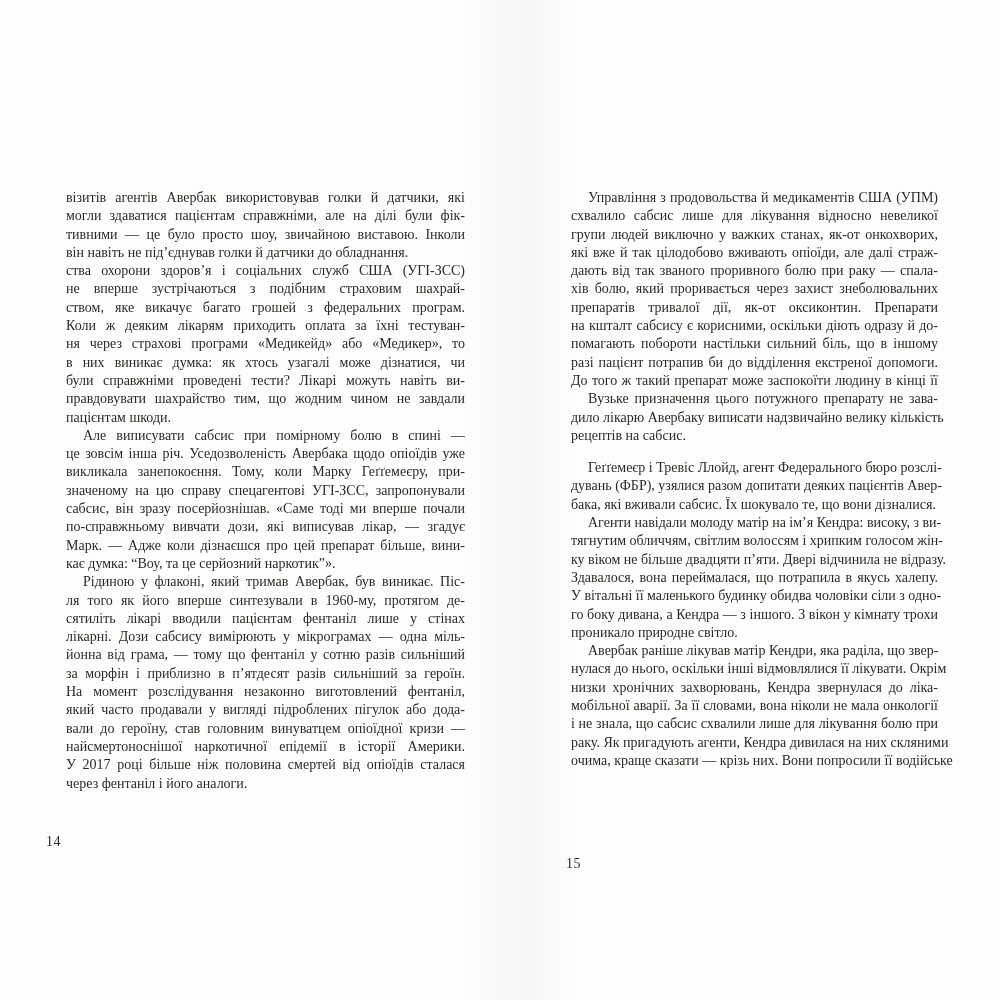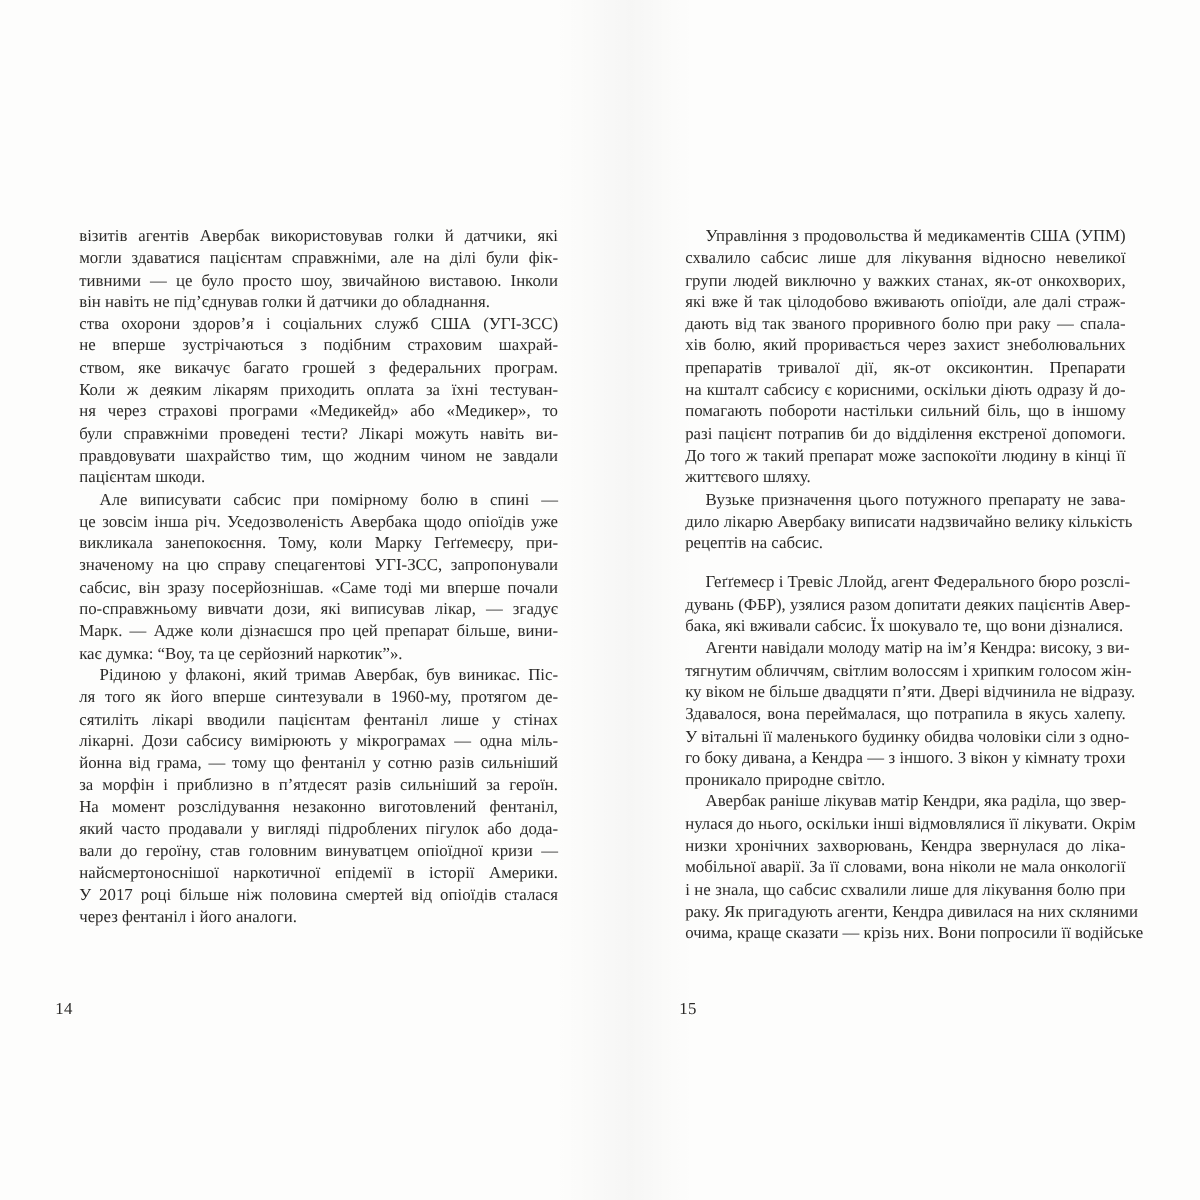--- a/index.html
+++ b/index.html
@@ -51,21 +51,21 @@
   .page-number {
     position: absolute;
     top: 645px;
     left: 0;
     width: 100%;
     text-align: left;
     font-size: 14px;
     letter-spacing: 0.4px;
   }
   .page-left  .page-number { transform: translateX(-20px); }
-  .page-right .page-number { transform: translateX(-5px); }
+  .page-right .page-number { transform: translateX(-5px); margin-top: 22px; }
 </style>
 </head>
 <body>
 
 <div class="spread">
   <div class="gutter-shadow"></div>
 
   <section class="page page-left">
     <div class="page-text">
         <div class="paragraph">
@@ -73,20 +73,21 @@
           <div class="line">могли здаватися пацієнтам справжніми, але на ділі були фік-</div>
           <div class="line">тивними — це було просто шоу, звичайною виставою. Інколи</div>
           <div class="line last">він навіть не під’єднував голки й датчики до обладнання.</div>
         </div>
         <div class="paragraph">
           <div class="line">ства охорони здоров’я і соціальних служб США (УГІ-ЗСС)</div>
           <div class="line">не вперше зустрічаються з подібним страховим шахрай-</div>
           <div class="line">ством, яке викачує багато грошей з федеральних програм.</div>
           <div class="line">Коли ж деяким лікарям приходить оплата за їхні тестуван-</div>
           <div class="line">ня через страхові програми «Медикейд» або «Медикер», то</div>
+          <div class="line">в них виникає думка: як хтось узагалі може дізнатися, чи</div>
           <div class="line">були справжніми проведені тести? Лікарі можуть навіть ви-</div>
           <div class="line">правдовувати шахрайство тим, що жодним чином не завдали</div>
           <div class="line last">пацієнтам шкоди.</div>
         </div>
         <div class="paragraph">
           <div class="line indent">Але виписувати сабсис при помірному болю в спині —</div>
           <div class="line">це зовсім інша річ. Уседозволеність Авербака щодо опіоїдів уже</div>
           <div class="line">викликала занепокоєння. Тому, коли Марку Геґґемеєру, при-</div>
           <div class="line">значеному на цю справу спецагентові УГІ-ЗСС, запропонували</div>
           <div class="line">сабсис, він зразу посерйознішав. «Саме тоді ми вперше почали</div>
@@ -119,21 +120,20 @@
           <div class="line">схвалило сабсис лише для лікування відносно невеликої</div>
           <div class="line">групи людей виключно у важких станах, як-от онкохворих,</div>
           <div class="line">які вже й так цілодобово вживають опіоїди, але далі страж-</div>
           <div class="line">дають від так званого проривного болю при раку — спала-</div>
           <div class="line">хів болю, який проривається через захист знеболювальних</div>
           <div class="line">препаратів тривалої дії, як-от оксиконтин. Препарати</div>
           <div class="line">на кшталт сабсису є корисними, оскільки діють одразу й до-</div>
           <div class="line">помагають побороти настільки сильний біль, що в іншому</div>
           <div class="line">разі пацієнт потрапив би до відділення екстреної допомоги.</div>
           <div class="line">До того ж такий препарат може заспокоїти людину в кінці її</div>
-          <div class="line last">життєвого шляху.</div>
         </div>
         <div class="paragraph">
           <div class="line indent">Вузьке призначення цього потужного препарату не зава-</div>
           <div class="line">дило лікарю Авербаку виписати надзвичайно велику кількість</div>
           <div class="line last">рецептів на сабсис.</div>
         </div>
         <div class="paragraph section-break">
           <div class="line indent">Геґґемеєр і Тревіс Ллойд, агент Федерального бюро розслі-</div>
           <div class="line">дувань (ФБР), узялися разом допитати деяких пацієнтів Авер-</div>
           <div class="line last">бака, які вживали сабсис. Їх шокувало те, що вони дізналися.</div>

